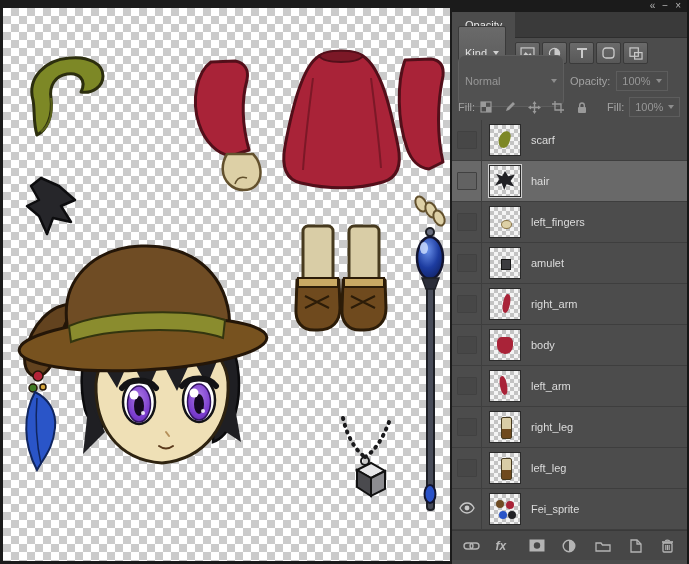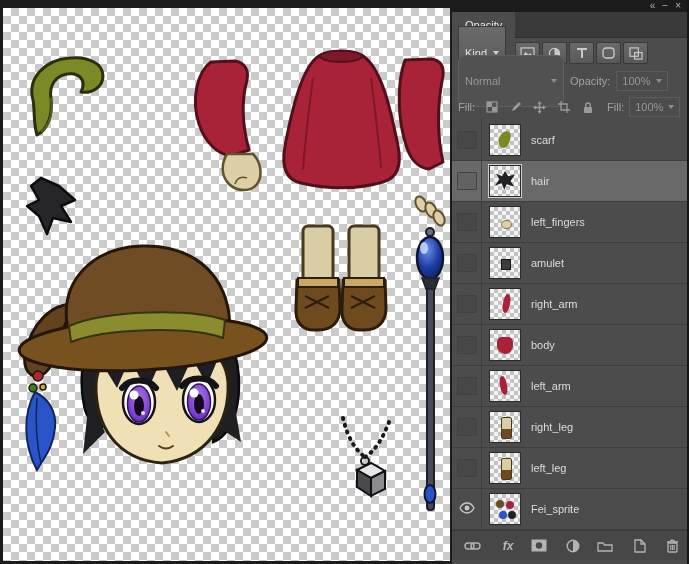--- a/index.html
+++ b/index.html
@@ -49,21 +49,21 @@
   .th-hair i{left:5px;top:5px;width:20px;height:19px;background:#212125;clip-path:polygon(50% 0,66% 28%,100% 18%,78% 52%,96% 82%,58% 70%,46% 100%,34% 64%,0 76%,22% 44%,6% 14%,36% 28%);}
   .th-fingers i{left:11px;top:13px;width:9px;height:7px;background:#ddd0a6;border:1px solid #8a7547;border-radius:50%;}
   .th-rarm i{left:13px;top:5px;width:7px;height:19px;background:#a92338;border-radius:45%;transform:rotate(10deg);}
   .th-amulet i{left:11px;top:11px;width:8px;height:9px;background:#3c3c40;border:1px solid #161616;}
   .th-body i{left:7px;top:7px;width:16px;height:17px;background:#a92338;border-radius:30% 30% 48% 48%;}
   .th-larm i{left:10px;top:5px;width:7px;height:19px;background:#a92338;border-radius:45%;transform:rotate(-10deg);}
   .th-rleg i,.th-lleg i{left:11px;top:5px;width:9px;height:20px;background:linear-gradient(#d9cda6 55%,#6f4a1e 55%);border:1px solid #473a1e;border-radius:2px;}
   .th-fei i{left:6px;top:6px;width:8px;height:8px;border-radius:50%;background:#6f4c24;box-shadow:10px 1px 0 #a92338,3px 11px 0 #2a55c8,12px 11px 0 #212125;}
 
   .bottombar{position:absolute;left:0;top:530px;width:100%;height:30px;background:#474747;border-top:1px solid #393939;display:flex;align-items:center;justify-content:center;gap:15px;box-sizing:border-box;}
-  .bicon{display:flex;align-items:center;justify-content:flex-end;width:18px;height:18px;}
+  .bicon{display:flex;align-items:center;justify-content:flex-start;width:18px;height:18px;}
   .fx-label{font-style:italic;font-weight:bold;font-size:12px;color:#b8b8b8;}
   .panel-right-edge{position:absolute;right:0;top:0;width:2px;height:564px;background:#161616;}
 </style>
 </head>
 <body>
 
 <div class="app">
 
   <div class="canvas">
     <svg width="447" height="553" viewBox="0 0 447 553">

